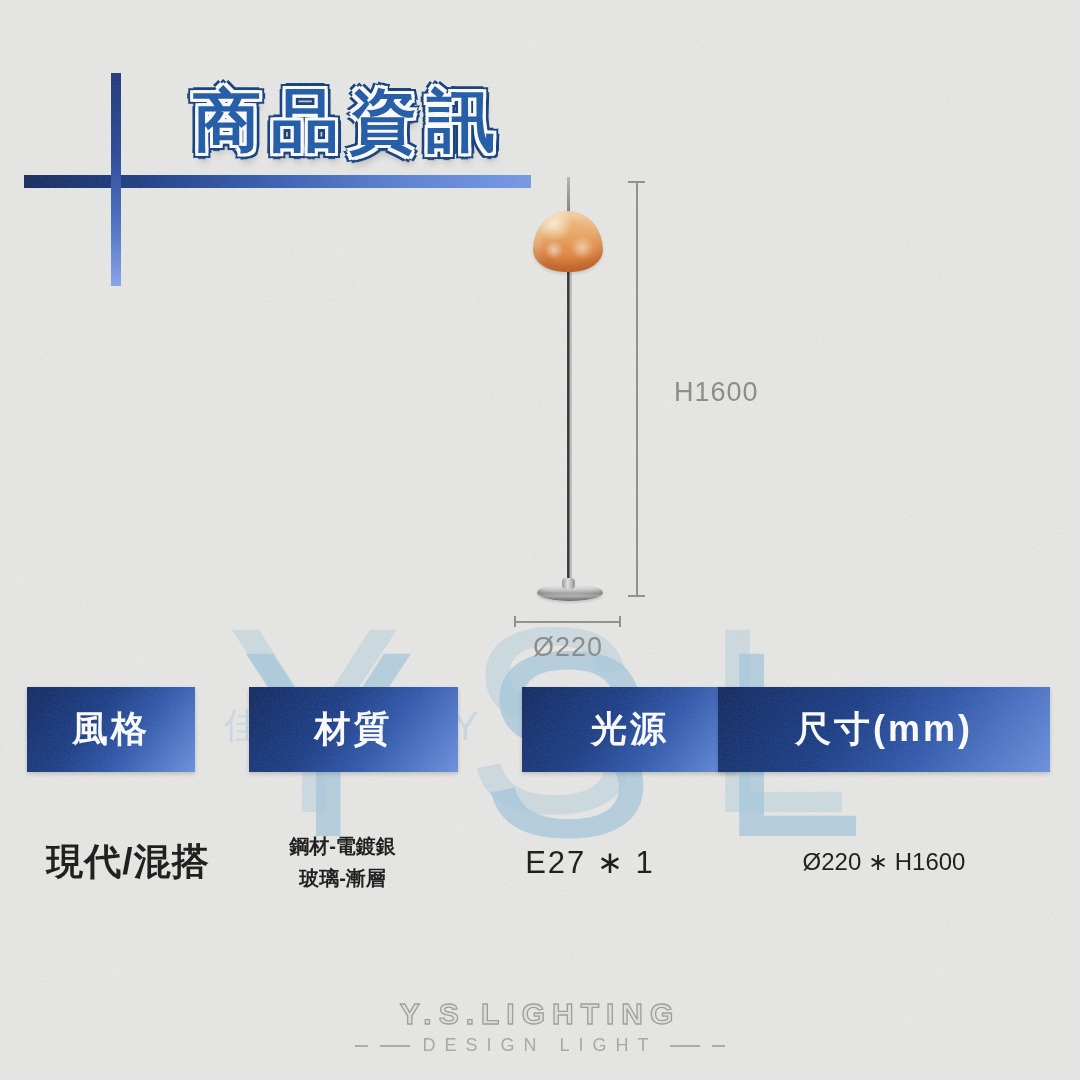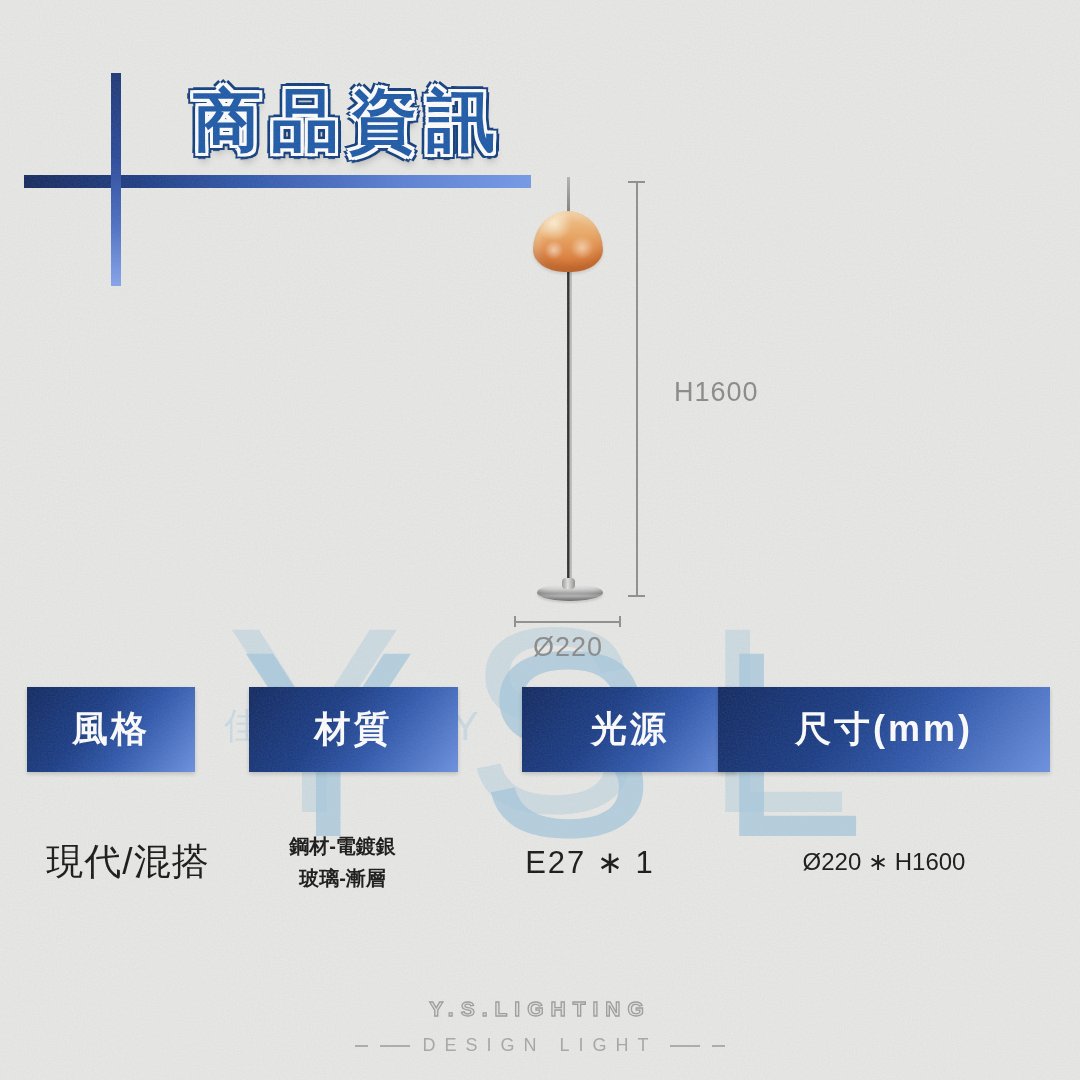--- a/index.html
+++ b/index.html
@@ -124,30 +124,30 @@
   }
   .head-1{left:27px;width:168px;}
   .head-2{left:249px;width:209px;}
   .head-3{left:482px;width:216px;margin-left:40px;}
   .head-4{left:718px;width:332px;}
   .spec-val{
     position:absolute;z-index:4;top:812px;height:100px;
     display:flex;flex-direction:column;align-items:center;justify-content:center;
     color:#141414;text-align:center;
   }
-  .val-1{left:27px;width:202px;font-size:37px;font-weight:400;letter-spacing:1px;}
+  .val-1{left:27px;width:202px;font-size:37px;font-weight:700;letter-spacing:1px;}
   .val-2{left:238px;width:209px;font-size:20px;font-weight:700;line-height:1.62;}
   .val-3{left:482px;width:216px;font-size:31px;font-weight:400;letter-spacing:2px;}
   .val-4{left:718px;width:332px;font-size:24px;font-weight:400;line-height:1.48;}
 
   
   .footer-brand{
     position:absolute;z-index:4;left:0;top:997px;width:1080px;
     text-align:center;
-    font-size:21px;font-weight:800;letter-spacing:7px;
+    font-size:30px;font-weight:800;letter-spacing:7px;
     color:#e2e2e0;
     -webkit-text-stroke:1.3px #9d9d9d;
   }
   .footer-tagline-row{
     position:absolute;z-index:4;left:0;top:1035px;width:1080px;
     display:flex;align-items:center;justify-content:center;gap:12px;
   }
   .footer-tagline{
     color:#a8a8a8;font-size:18px;font-weight:500;letter-spacing:9px;
   }

